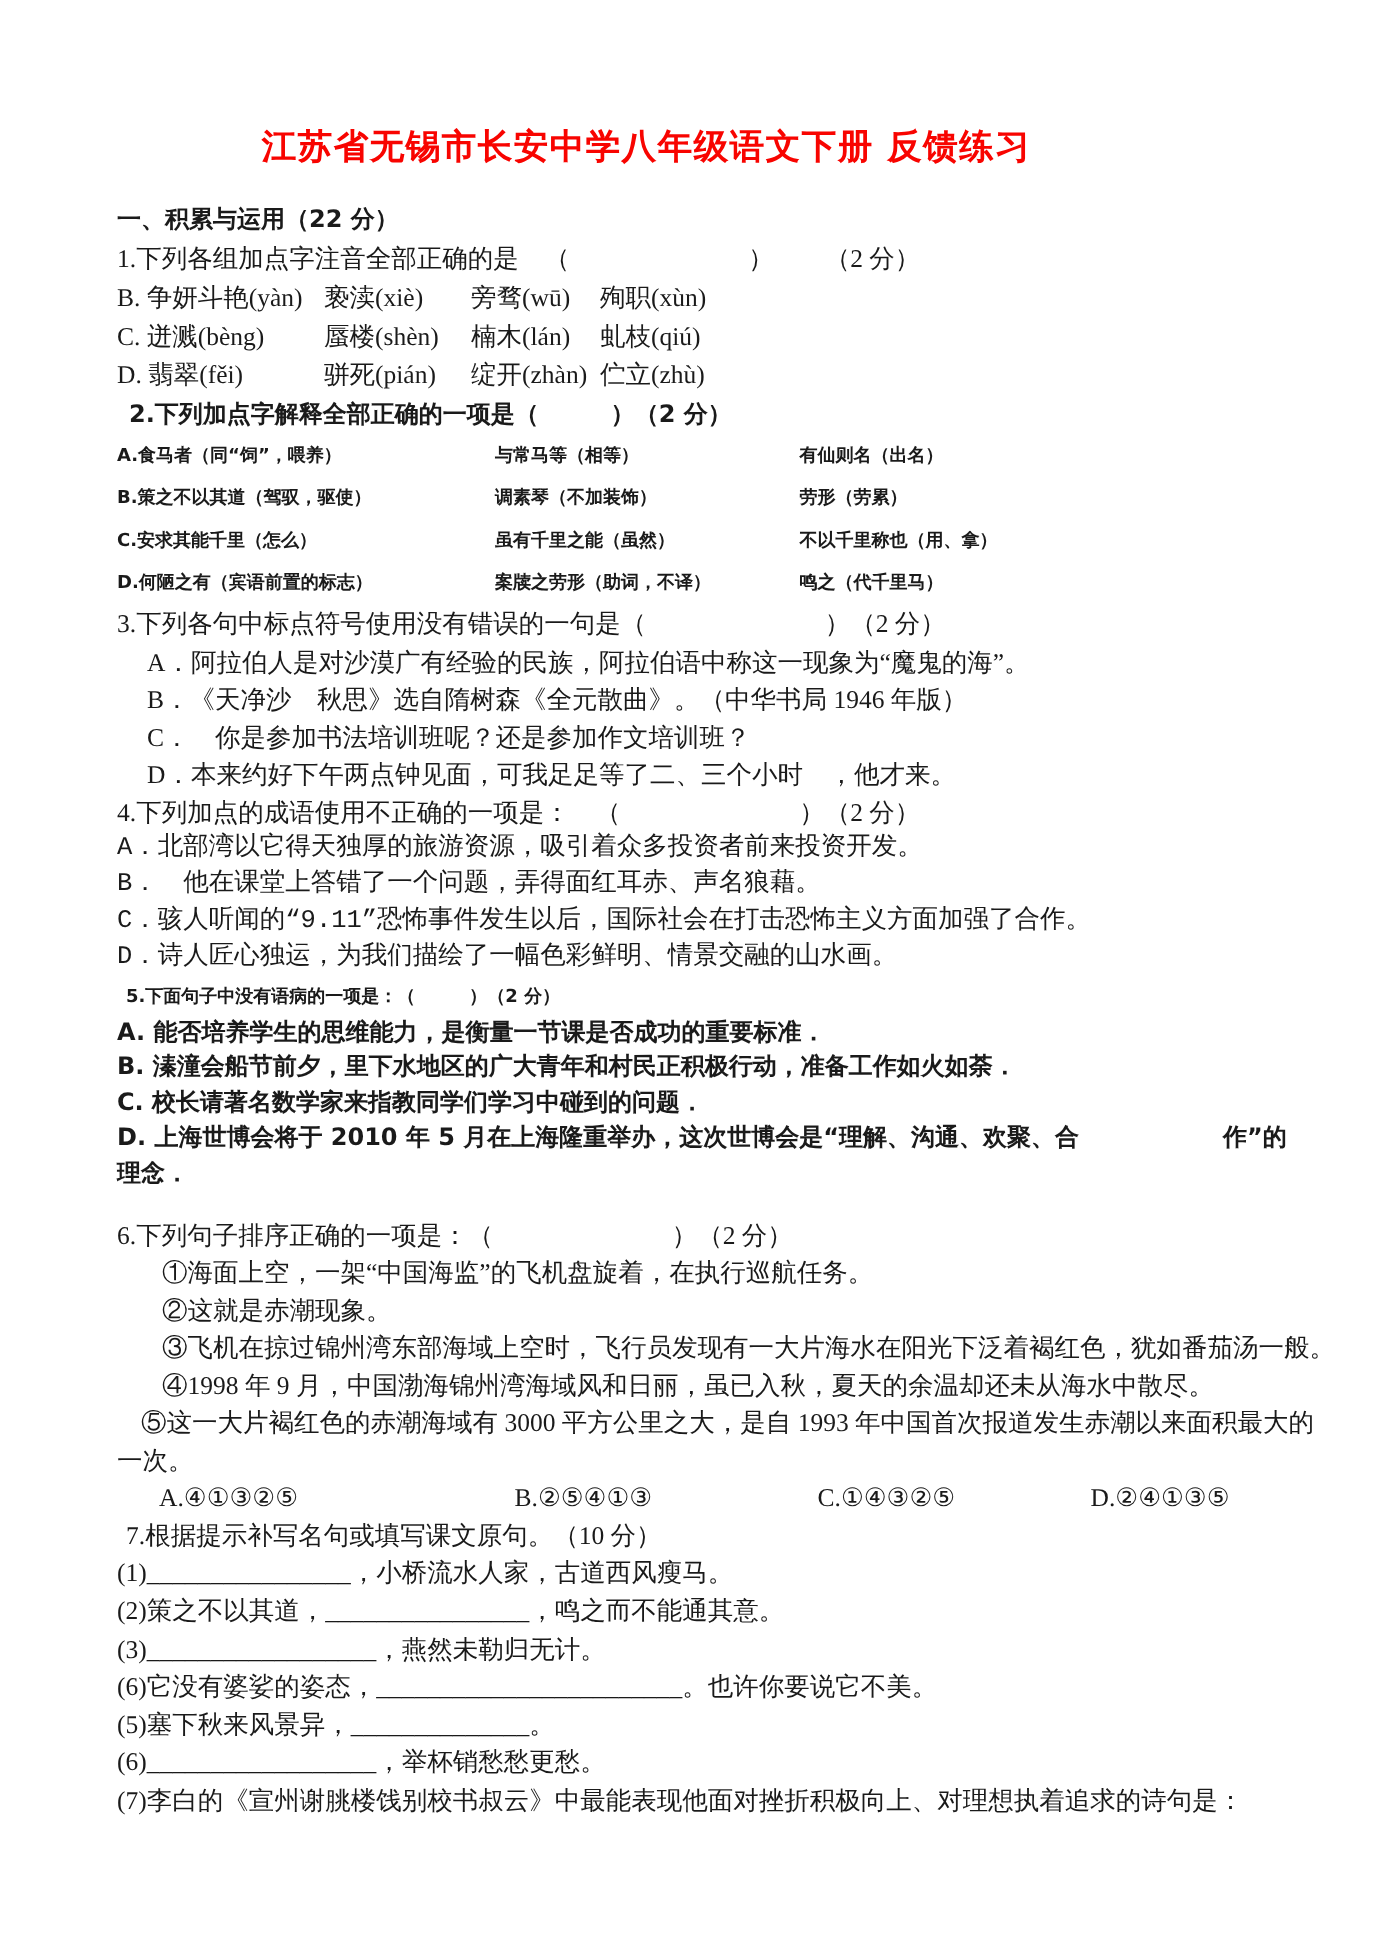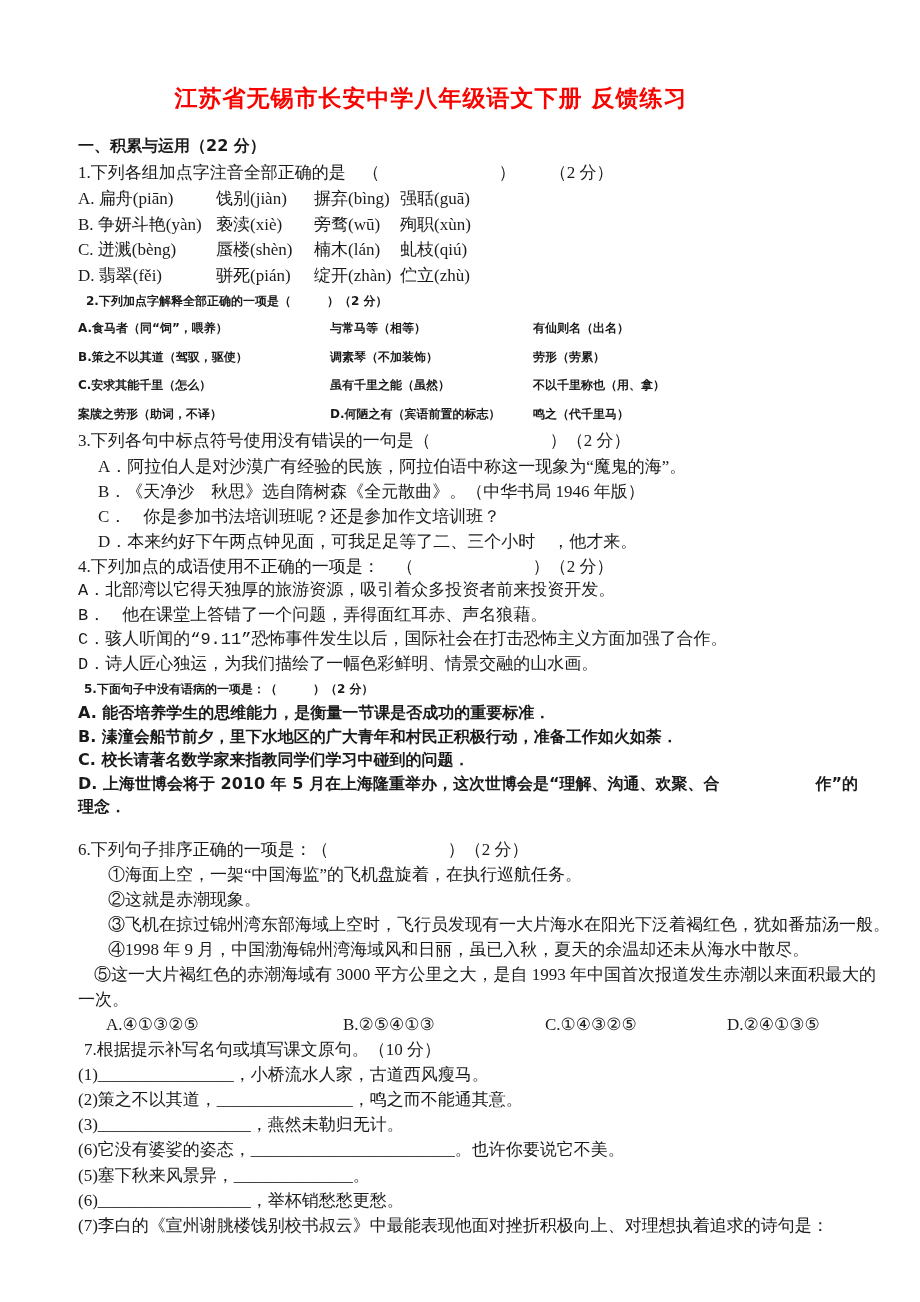--- a/index.html
+++ b/index.html
@@ -14,21 +14,21 @@
     font-weight:bold;color:#f80400;font-size:23px;line-height:28px;
     text-align:center;margin:0 100px 0 0;letter-spacing:1px;
   }
   .hei{font-family:"DejaVu Sans","Liberation Sans",sans-serif;font-weight:bold;}
   .heading{font-size:16px;line-height:24px;margin-top:22px;}
   .line{line-height:25px;white-space:pre;}
   
   .q1-stem{line-height:26px;margin-top:2px;}
   .q1-row{display:grid;grid-template-columns:138px 98px 86px auto;line-height:25.5px;white-space:pre;}
   
-  .q2-stem{line-height:26px;font-size:12px;padding-left:8px;}
+  .q2-stem{line-height:26px;font-size:16px;padding-left:8px;}
   .q2-row{display:grid;grid-template-columns:252px 203px auto;line-height:28.5px;font-size:12px;white-space:pre;}
   
   .q3-stem{line-height:26px;}
   .q3-line{line-height:25px;margin-left:20px;}
   
   .q4-stem{line-height:25px;}
   .q4-line{line-height:24.5px;font-family:Liberation Mono, monospace;}
   
   .q5-stem{line-height:24px;font-size:12px;padding-left:6px;}
   .q5-line{line-height:23.5px;font-size:16px;}
@@ -49,26 +49,20 @@
 
 <div class="page">
   <div class="content">
 
     <div class="title">江苏省无锡市长安中学八年级语文下册 反馈练习</div>
 
     <div class="heading hei">一、积累与运用（22 分）</div>
 
     <div>
       <div class="line q1-stem">1.下列各组加点字注音全部正确的是　（　　　　　　　）　　（2 分）</div>
-      <div class="q1-row">
-        <span class="cell">A. 扁舟(piān)</span>
-        <span class="cell">饯别(jiàn)</span>
-        <span class="cell">摒弃(bìng)</span>
-        <span class="cell">强聒(guā)</span>
-      </div>
       <div class="q1-row">
         <span class="cell">B. 争妍斗艳(yàn)</span>
         <span class="cell">亵渎(xiè)</span>
         <span class="cell">旁骛(wū)</span>
         <span class="cell">殉职(xùn)</span>
       </div>
       <div class="q1-row">
         <span class="cell">C. 迸溅(bèng)</span>
         <span class="cell">蜃楼(shèn)</span>
         <span class="cell">楠木(lán)</span>
@@ -93,22 +87,22 @@
         <span class="cell">B.策之不以其道（驾驭，驱使）</span>
         <span class="cell">调素琴（不加装饰）</span>
         <span class="cell">劳形（劳累）</span>
       </div>
       <div class="q2-row hei">
         <span class="cell">C.安求其能千里（怎么）</span>
         <span class="cell">虽有千里之能（虽然）</span>
         <span class="cell">不以千里称也（用、拿）</span>
       </div>
       <div class="q2-row hei">
+        <span class="cell">D.何陋之有（宾语前置的标志）</span>
         <span class="cell">案牍之劳形（助词，不译）</span>
-        <span class="cell">D.何陋之有（宾语前置的标志）</span>
         <span class="cell">鸣之（代千里马）</span>
       </div>
     </div>
 
     <div>
       <div class="line q3-stem">3.下列各句中标点符号使用没有错误的一句是（　　　　　　　）（2 分）</div>
       <div class="line q3-line">A．阿拉伯人是对沙漠广有经验的民族，阿拉伯语中称这一现象为“魔鬼的海”。</div>
       <div class="line q3-line">B．《天净沙　秋思》选自隋树森《全元散曲》。（中华书局 1946 年版）</div>
       <div class="line q3-line">C．　你是参加书法培训班呢？还是参加作文培训班？</div>
       <div class="line q3-line">D．本来约好下午两点钟见面，可我足足等了二、三个小时　，他才来。</div>

